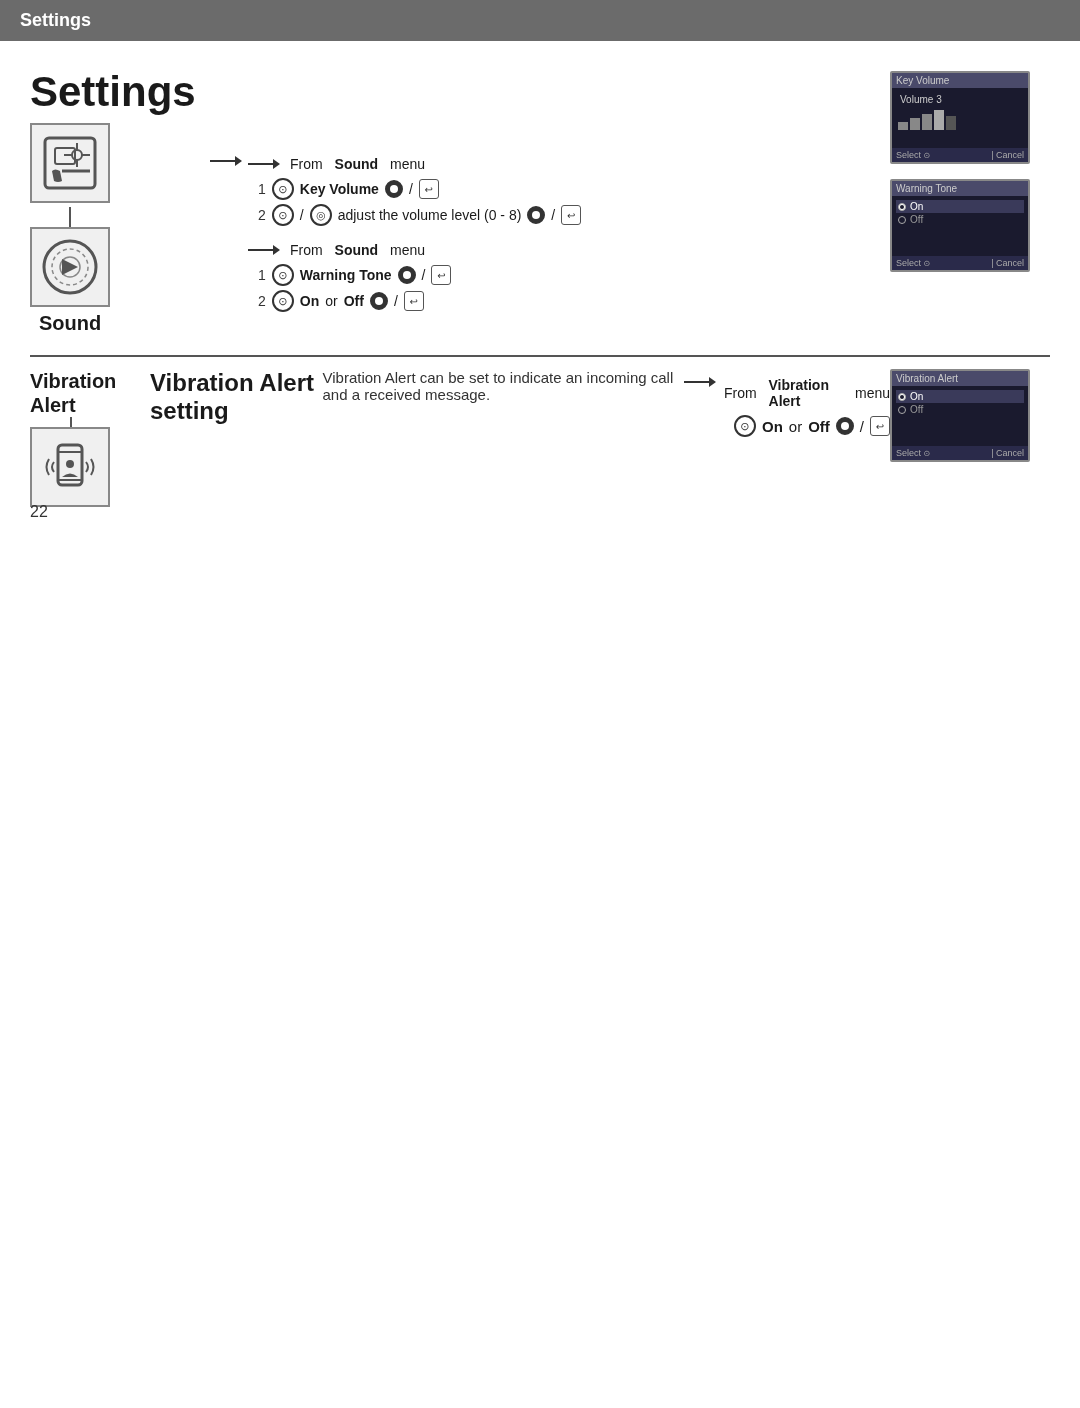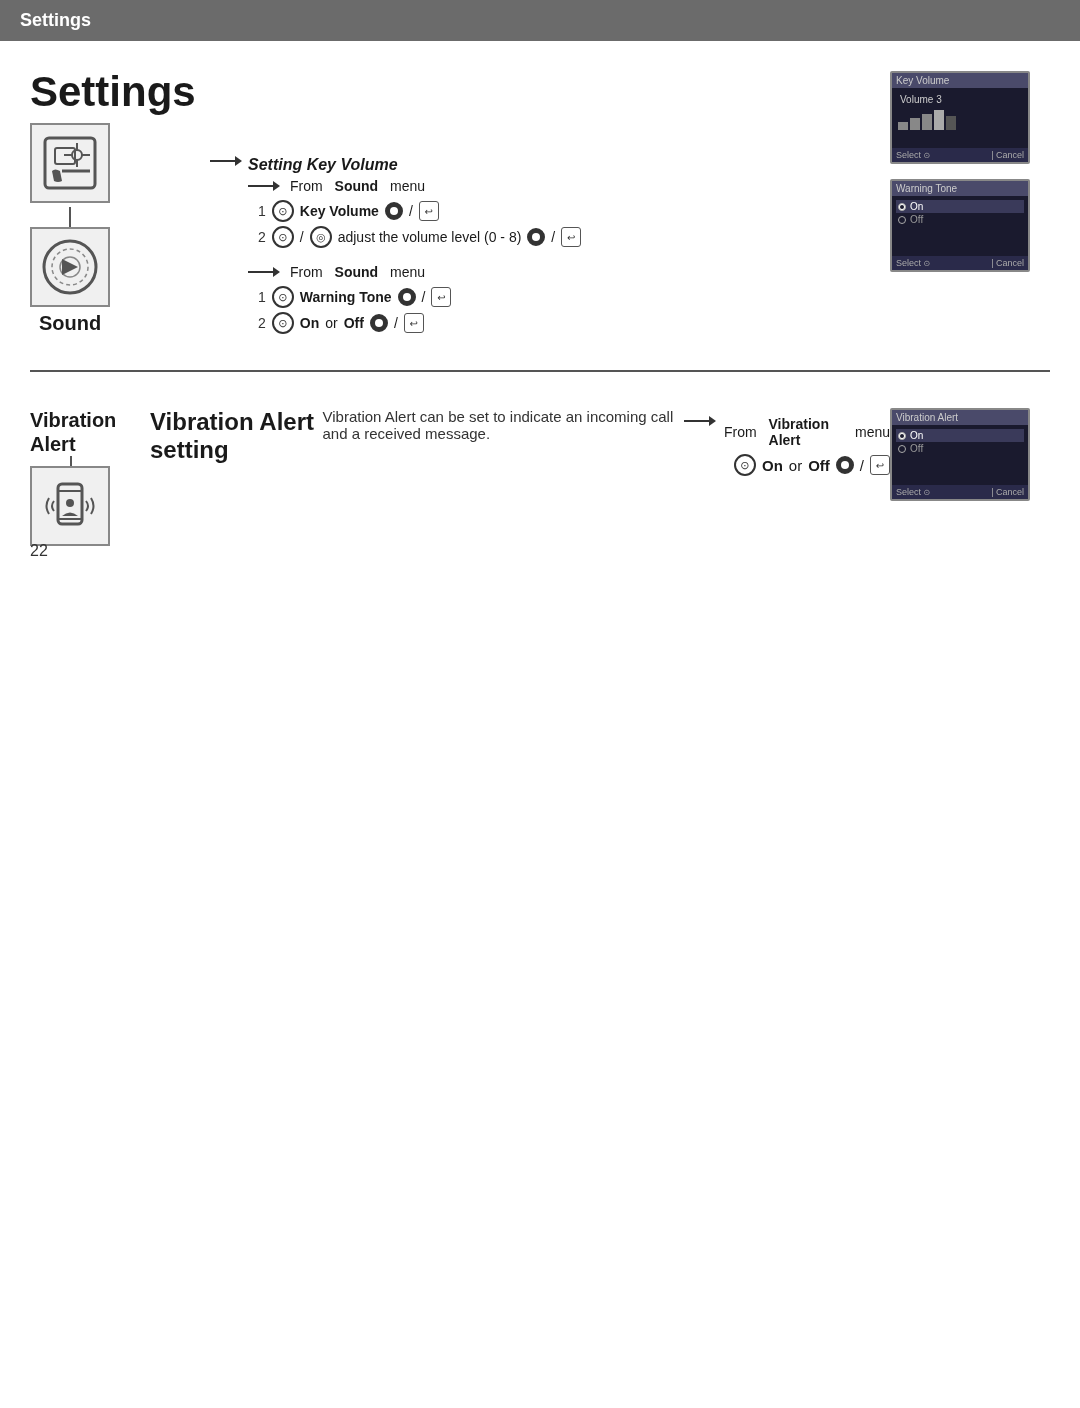--- a/index.html
+++ b/index.html
@@ -232,21 +232,21 @@
     .volume-label {
       color: #ccc;
       font-size: 10px;
       padding: 2px 4px;
     }
 
     
     .vibration-section {
       margin-top: 20px;
       border-top: 2px solid #555;
-      padding-top: 36px;
+      padding-top: 12px;
     }
 
     .vibration-heading {
       font-size: 24px;
       font-weight: bold;
       color: #1a1a1a;
       margin-bottom: 8px;
     }
 
     .vibration-desc {
@@ -365,21 +365,20 @@
       </div>
     </div>
 
     <div style="display:flex; flex-direction:column; flex:1;">
 
       <div style="display:flex; align-items:flex-start; margin-top:85px;">
         <div class="inline-arrow"></div>
         <div class="top-right-instructions">
 
           <div class="content-block">
-            <div class="section-heading">Setting Key Volume</div>
             <div class="from-menu">
               <span class="inline-arrow"></span>
               <span>From</span>&nbsp;<b>Sound</b>&nbsp;<span>menu</span>
             </div>
             <ul class="steps">
               <li>
                 <span class="step-num">1</span>
                 <span class="nav-icon">⊙</span>
                 <b>Key Volume</b>
                 <span class="select-btn">

